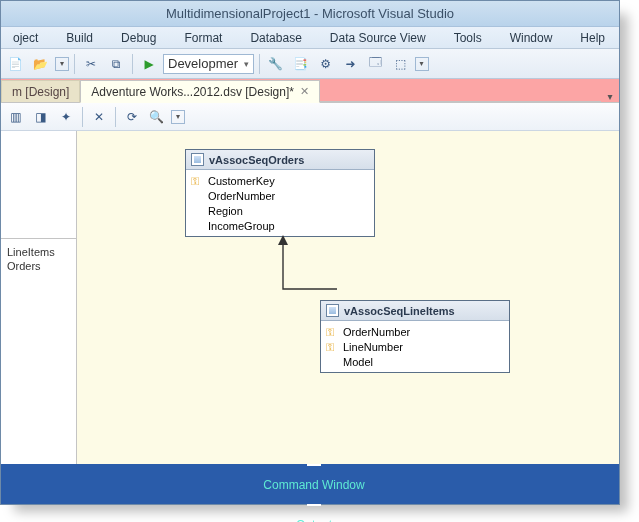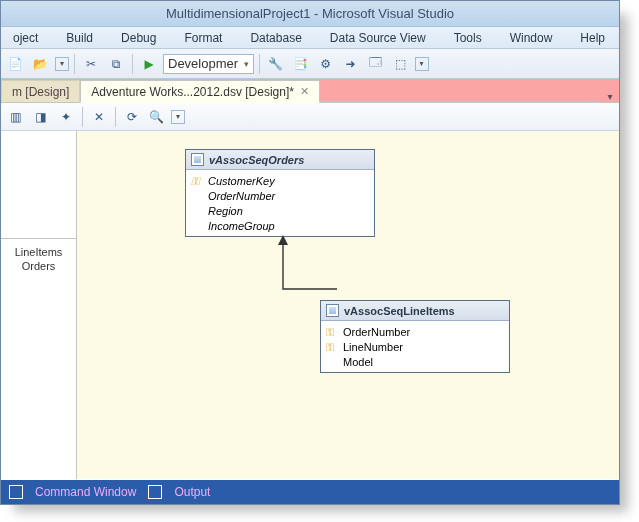--- a/index.html
+++ b/index.html
@@ -20,32 +20,32 @@
   .tab.inactive { background:#e9e3c9; color:#544; border-color:#d4cfb6 #d4cfb6 #c4c4c4 #d4cfb6;}
   .tab.active { background:#fffff0; color:#333; border:1px solid #c4c4c4; border-bottom-color:#fffff0;}
   .tab .close { font-size:11px; color:#888;}
   .tabs .spacer { flex:1; border-bottom:1px solid #c4c4c4; height:23px;}
   .tabs .dd { width:18px; text-align:center; font-size:10px; color:#555;}
   .inner-toolbar { height:28px; background:linear-gradient(#fbfcfe,#edf2f8); border-bottom:1px solid #cbd6e3; display:flex; align-items:center; padding-left:4px; gap:3px;}
   .workspace { display:flex; height:348px;}
   .side { width:76px; border-right:1px solid #c4c4c4; background:#fff; display:flex; flex-direction:column;}
   .side .blank { height:108px; border-bottom:1px solid #c4c4c4;}
   .side .list { flex:1; padding:6px 6px; font-size:11px; color:#333;}
-  .side .list div { padding:1px 0;text-align:center;}
+  .side .list div { padding:1px 0;}
   .canvas { flex:1; background:#fdfbe6; position:relative; overflow:hidden;}
   .dbox { position:absolute; border:1px solid #5a6f87; background:#fff; font-size:11px;}
   .dbox .hdr { background:linear-gradient(#e9eef5,#d6dfea); height:20px; border-bottom:1px solid #9fb1c6; display:flex; align-items:center; gap:5px; padding:0 5px; color:#2b3a4f; font-weight:bold;}
   .dbox .hdr .ticon { width:13px; height:13px; background:#fff; border:1px solid #6b85a2; position:relative;}
   .dbox .hdr .ticon::after{content:"";position:absolute;left:2px;top:2px;right:2px;bottom:2px;background:linear-gradient(#cfe1f6,#9bbde0);}
   .dbox .body { padding:3px 5px;}
   .row { display:flex; align-items:center; gap:5px; height:15px;}
   .key { width:12px; height:12px; display:inline-block;}
   .key.k::before { content:"⚿"; font-size:11px; color:#e3a21b; line-height:12px;}
   .arrow { position:absolute; pointer-events:none;}
-  .statusbar { height:24px; background:#2a5caa; color:#f0abfc; display:flex; align-items:center; gap:12px; padding-left:8px; font-size:12px; position:absolute; bottom:0; left:0; right:0;}
+  .statusbar { height:40px; background:#2a5caa; color:#5eead4; display:flex; align-items:center; gap:12px; padding-left:8px; font-size:12px; position:absolute; bottom:0; left:0; right:0;flex-direction:column;}
   .statusbar .ico { width:14px; height:14px; border:1px solid #fff; display:inline-block;}
   .zdd { width:14px; height:14px; border:1px solid #9fb8d3; font-size:8px; display:inline-flex; align-items:center; justify-content:center; color:#555;}
 </style>
 </head>
 <body>
 
 <div class="shadow"></div>
 <div class="app">
 
   <div class="titlebar">
@@ -113,21 +113,21 @@
   <div class="workspace">
     <div class="side">
       <div class="blank"></div>
       <div class="list">
         <div>LineItems</div>
         <div>Orders</div>
       </div>
     </div>
     <div class="canvas">
 
-      <div class="dbox" style="left:108px; top:18px; width:190px;font-style:italic;">
+      <div class="dbox" style="left:108px; top:18px; width:190px;">
         <div class="hdr">
           <span class="ticon"></span>
           <span>vAssocSeqOrders</span>
         </div>
         <div class="body">
           <div class="row">
               <span class="key k"></span>
               <span>CustomerKey</span>
             </div>
           <div class="row">

